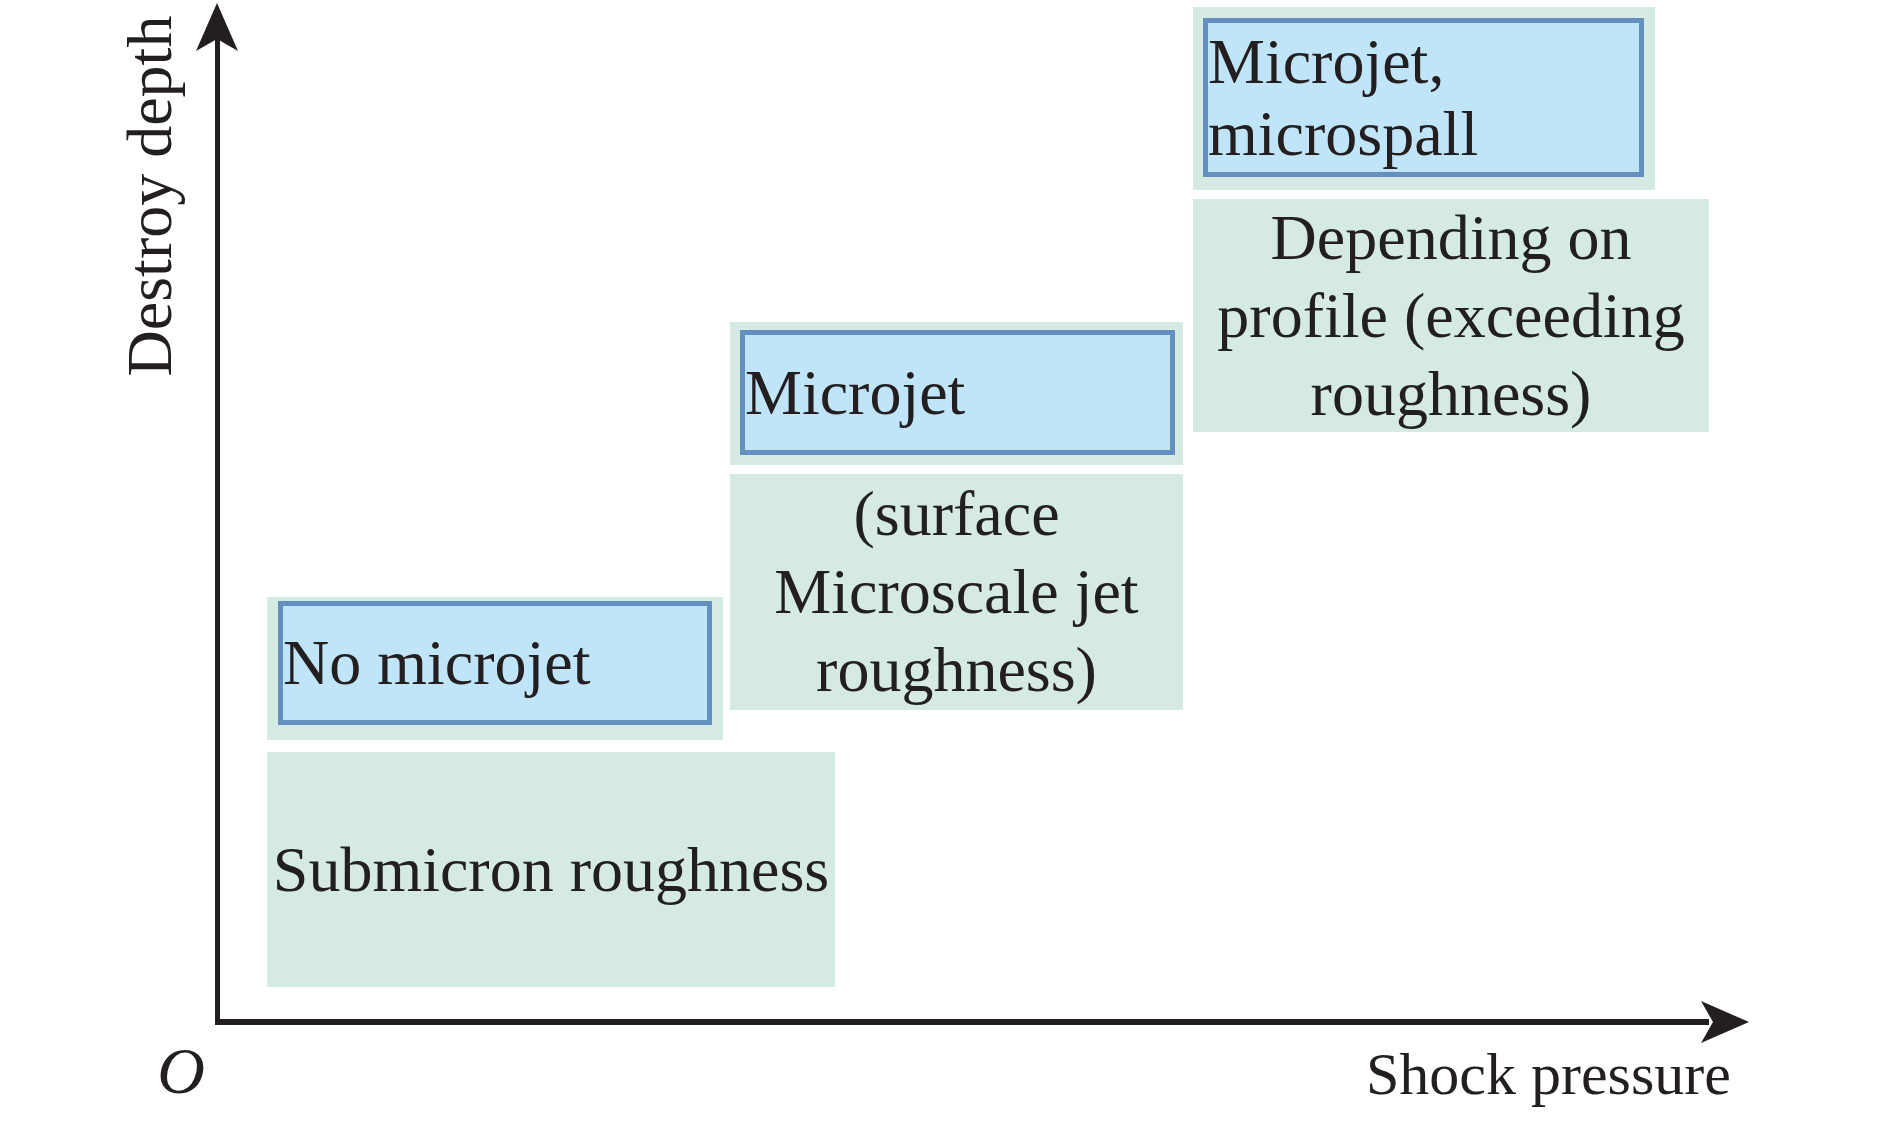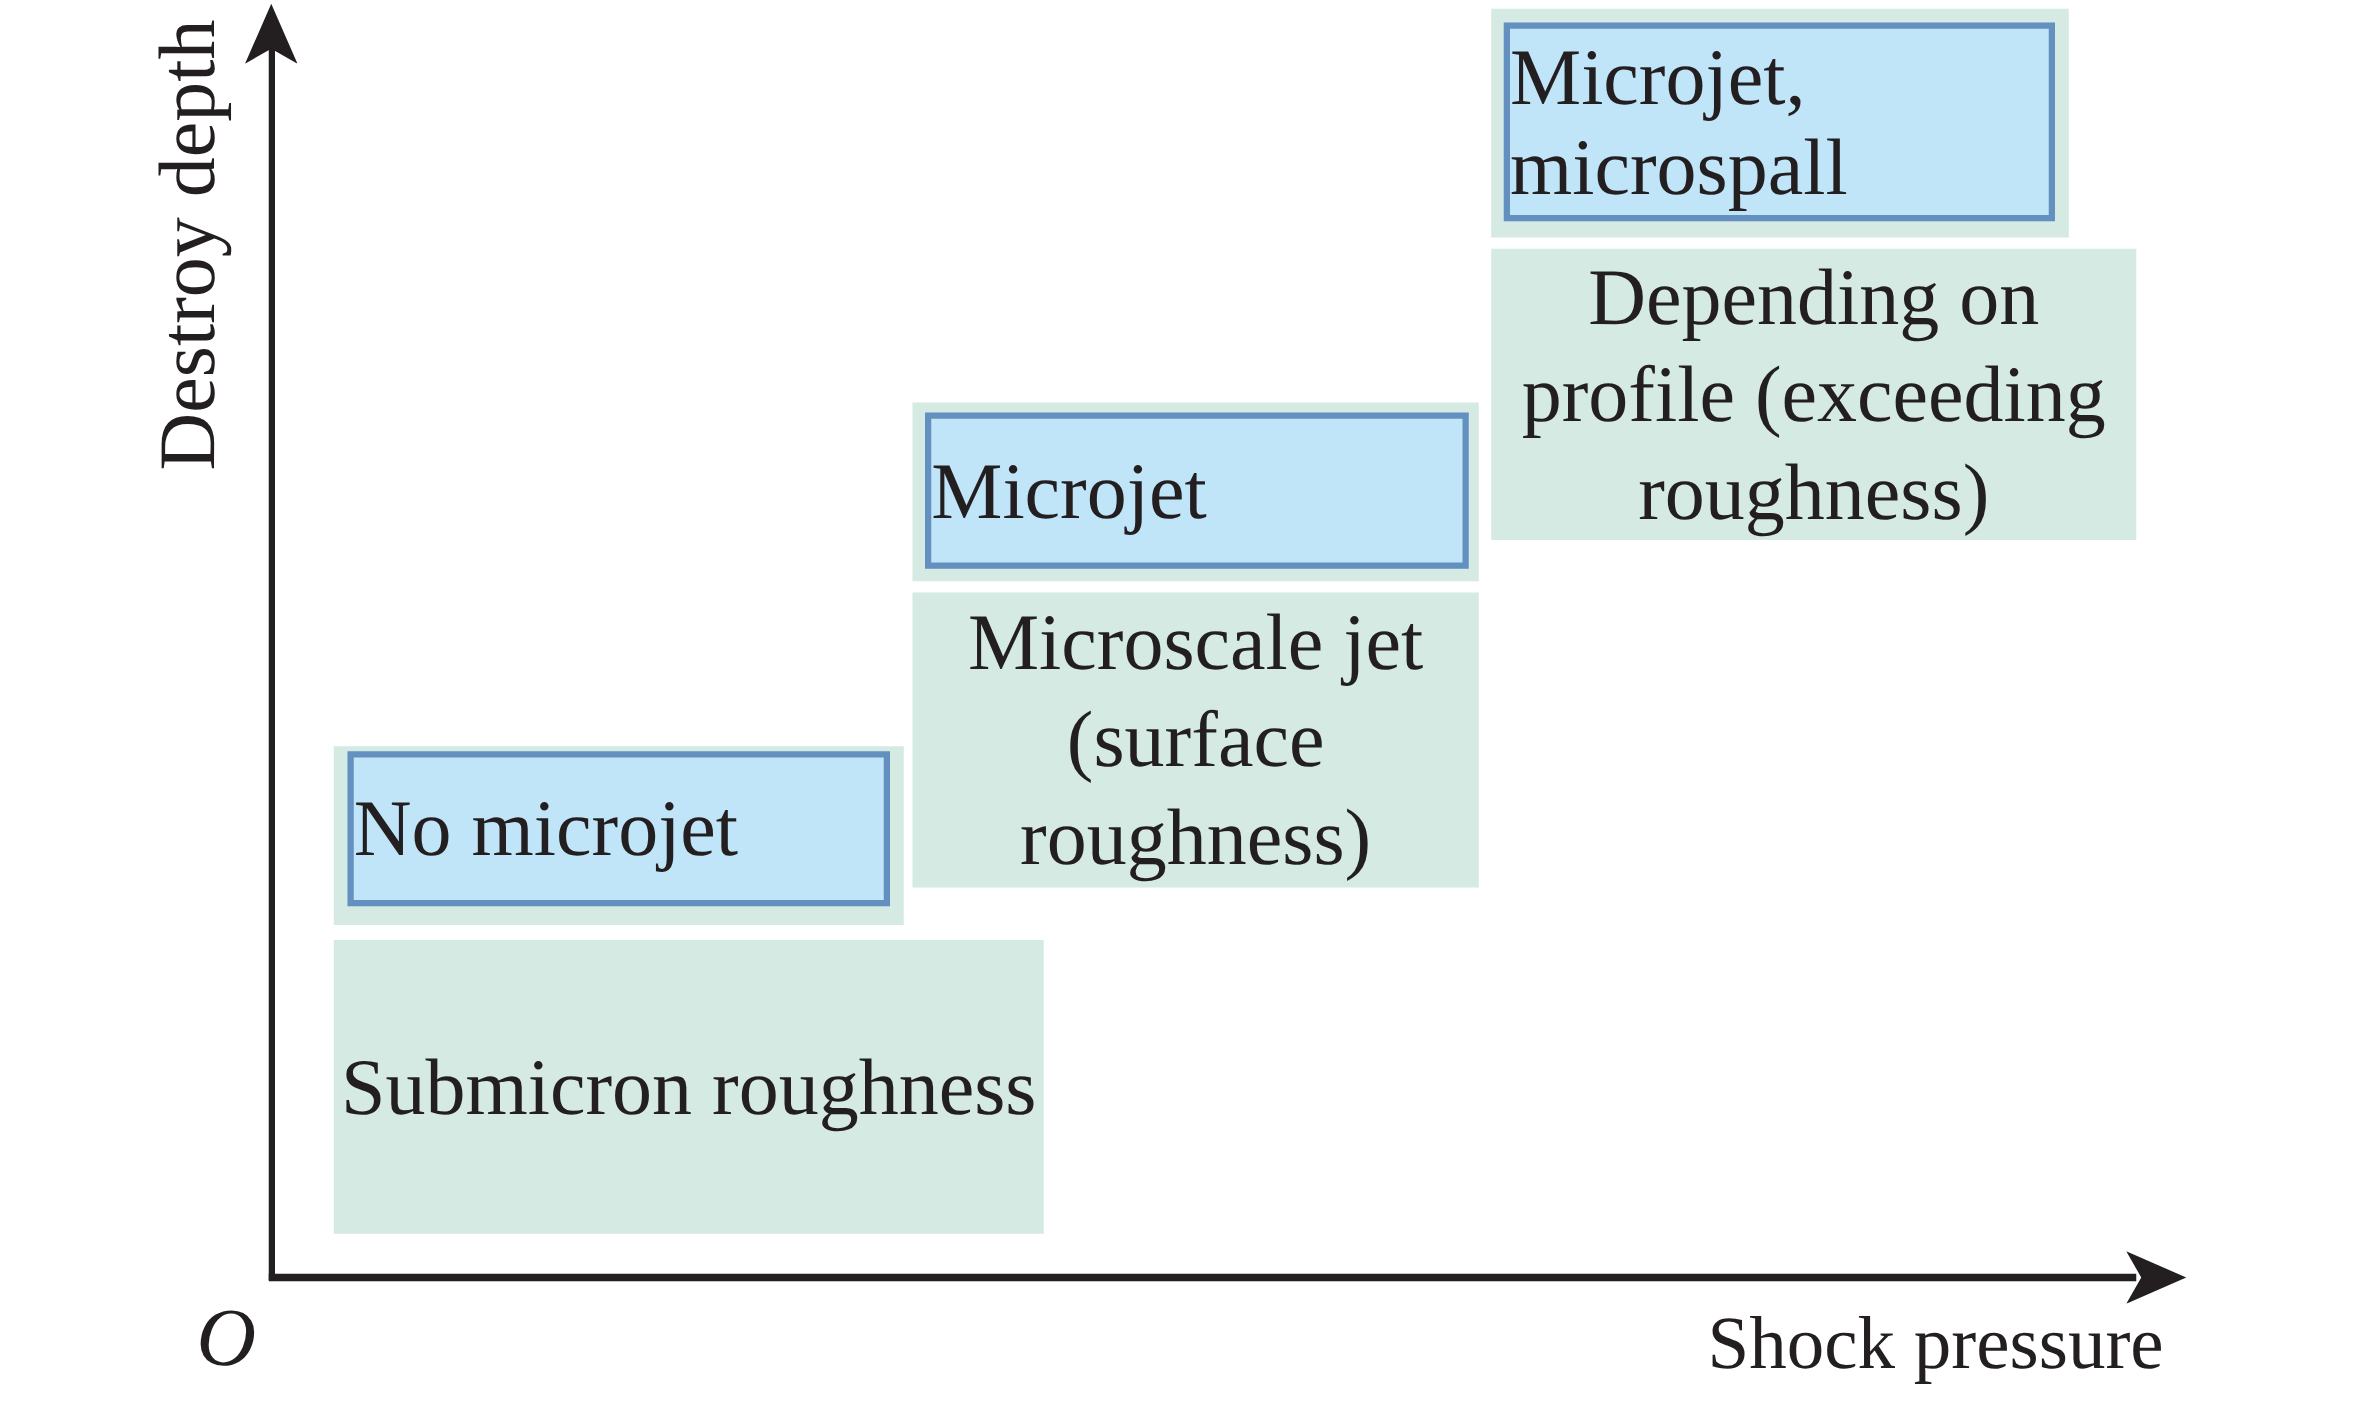--- a/index.html
+++ b/index.html
@@ -140,22 +140,22 @@
   </div>
   <div class="note-box note-1">
     <span>Submicron roughness</span>
   </div>
 
   <div class="stage-panel panel-2"></div>
   <div class="stage-box box-2">
     <span>Microjet</span>
   </div>
   <div class="note-box note-2">
+    <span>(surface</span>
     <span>Microscale jet</span>
-    <span>(surface</span>
     <span>roughness)</span>
   </div>
 
   <div class="stage-panel panel-3"></div>
   <div class="stage-box box-3">
     <span>Microjet,</span>
     <span>microspall</span>
   </div>
   <div class="note-box note-3">
     <span>Depending on</span>

